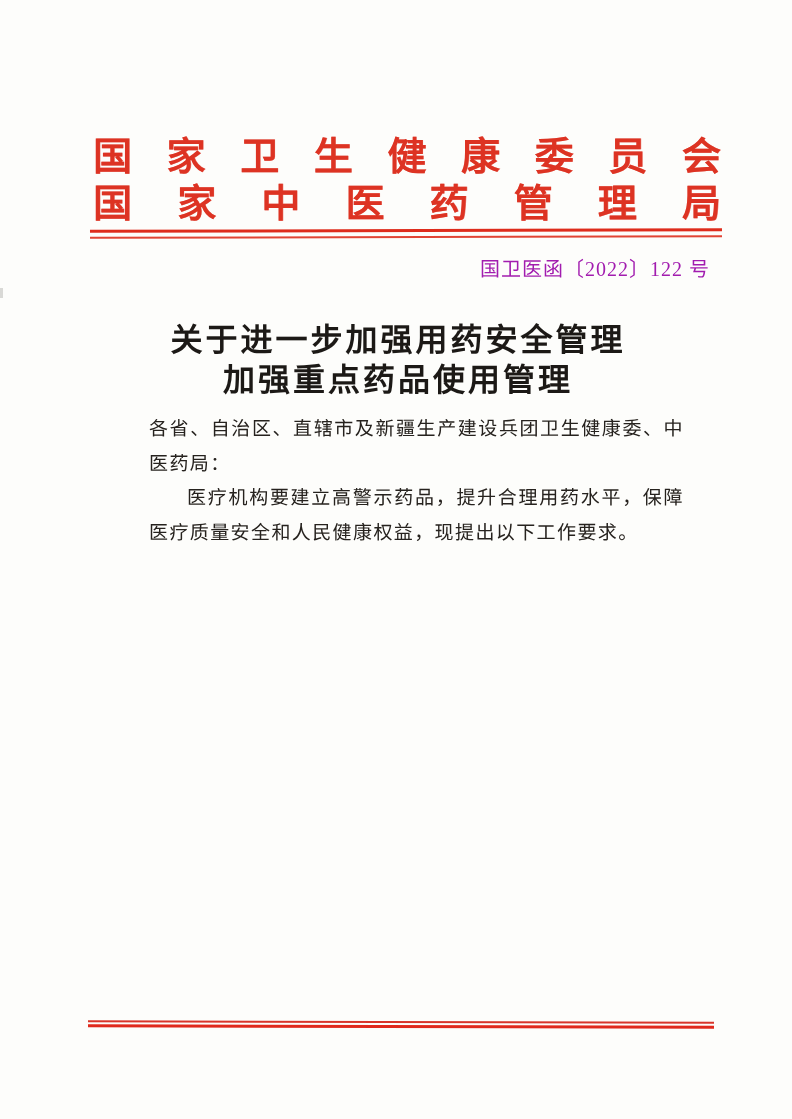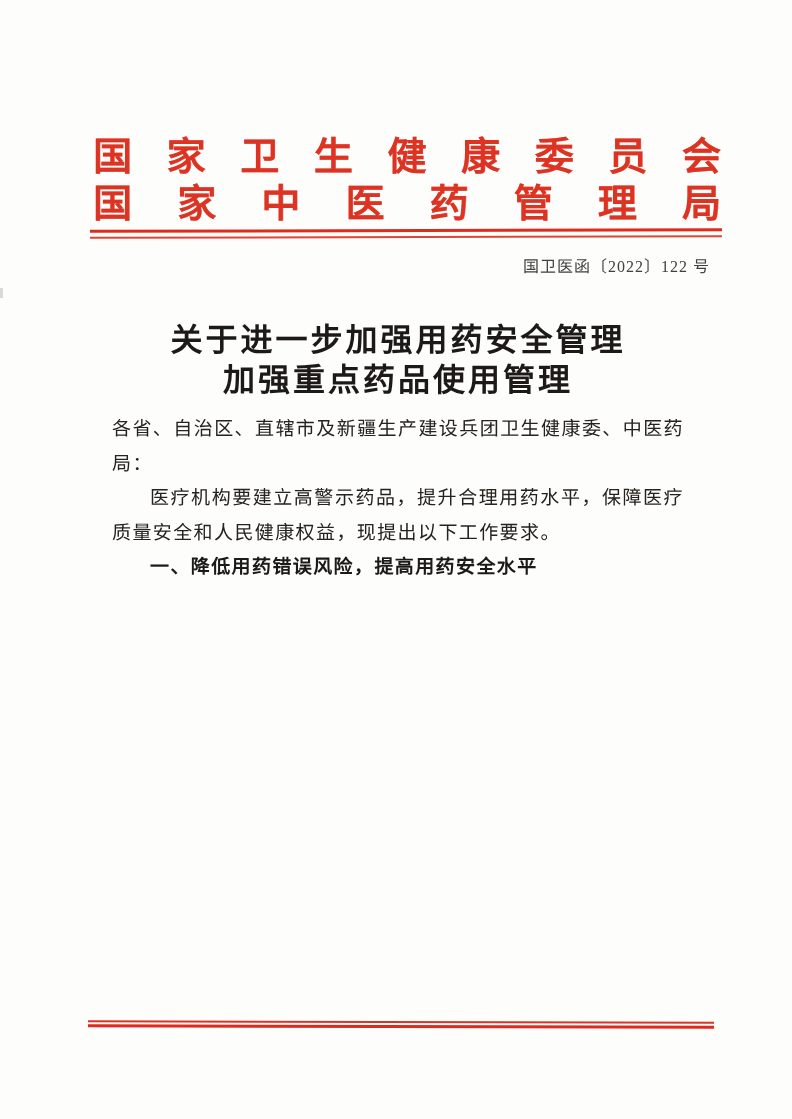--- a/index.html
+++ b/index.html
@@ -50,23 +50,23 @@
     width: 632px; height: 9px;
     border-top: 3px solid #de2c1c;
     border-bottom: 2px solid #e14434;
     transform: rotate(-0.15deg);
   }
 
   
   .doc-number {
     position: absolute;
     top: 253px; right: 82px;
-    font-size: 16px;
+    font-size: 20px;
     letter-spacing: 1px;
-    color: #404040;
+    color: #a21caf;
   }
 
   
   .doc-title {
     position: absolute;
     top: 320px; left: 112px;
     width: 572px;
     text-align: center;
     font-weight: bold;
     font-size: 32px;
@@ -80,21 +80,21 @@
     position: absolute;
     top: 412px; left: 112px;
     width: 572px;
     font-size: 19px;
     line-height: 34.6px;
     letter-spacing: 1.4px;
     text-align: justify;
     text-justify: inter-character;
     color: #26221e;
   }
-  .doc-body p { text-indent: 2em; }
+  .doc-body p { text-indent: 2em; margin-left: 37px; }
   .doc-body p.no-indent { text-indent: 0; }
   .doc-body p.section-heading { font-weight: bold; color: #1c1916; }
 
   
   .footer-rule {
     position: absolute;
     top: 1021px; left: 88px;
     width: 626px; height: 7px;
     border-top: 2px solid #d8352a;
     border-bottom: 3px solid #e0291c;
@@ -137,18 +137,17 @@
   <div class="doc-number">国卫医函〔2022〕122 号</div>
 
   <div class="doc-title">
     <div>关于进一步加强用药安全管理</div>
     <div>加强重点药品使用管理</div>
   </div>
 
   <div class="doc-body">
     <p class="no-indent">各省、自治区、直辖市及新疆生产建设兵团卫生健康委、中医药局：</p>
     <p>医疗机构要建立高警示药品，提升合理用药水平，保障医疗质量安全和人民健康权益，现提出以下工作要求。</p>
-    <p class="section-heading">一、降低用药错误风险，提高用药安全水平</p>
   </div>
 
   <div class="footer-rule"></div>
 
 </div>
 
 </body></html>

